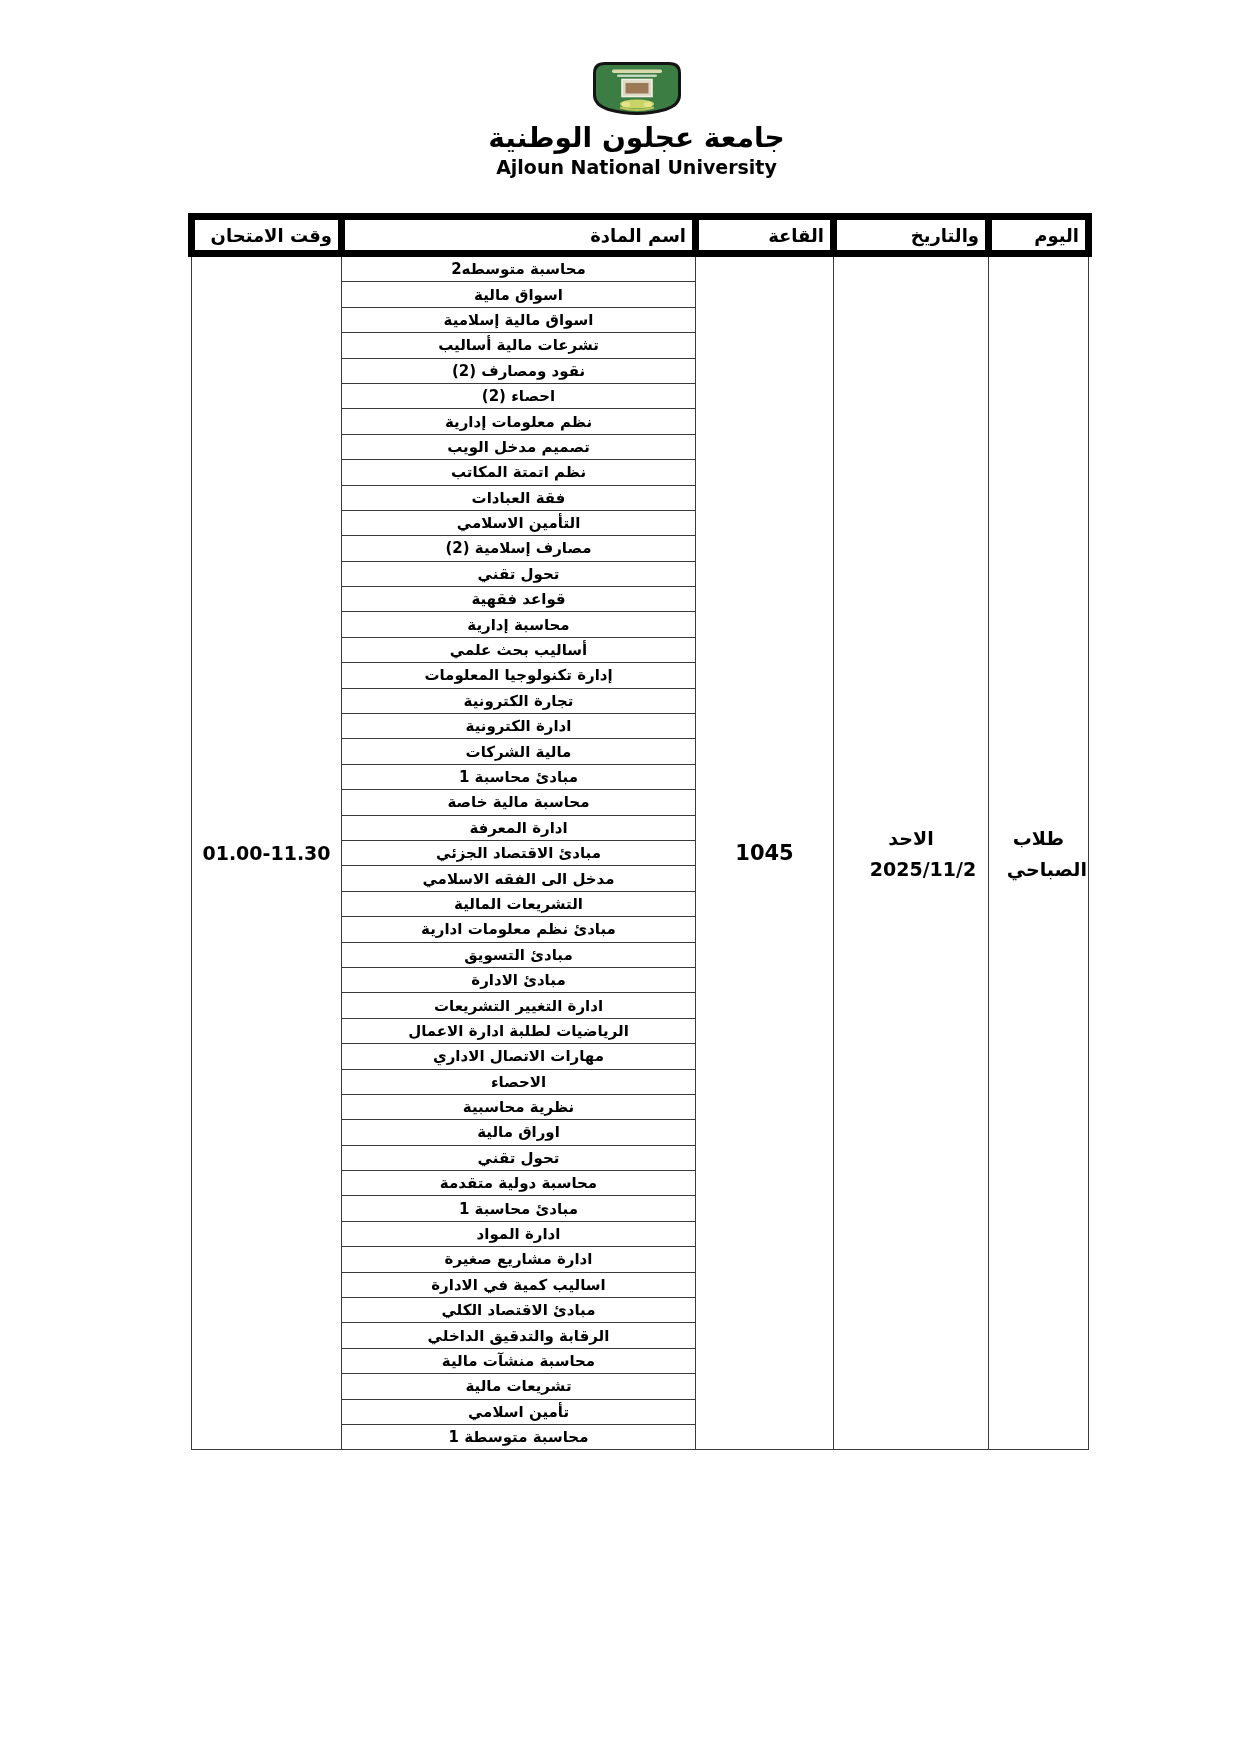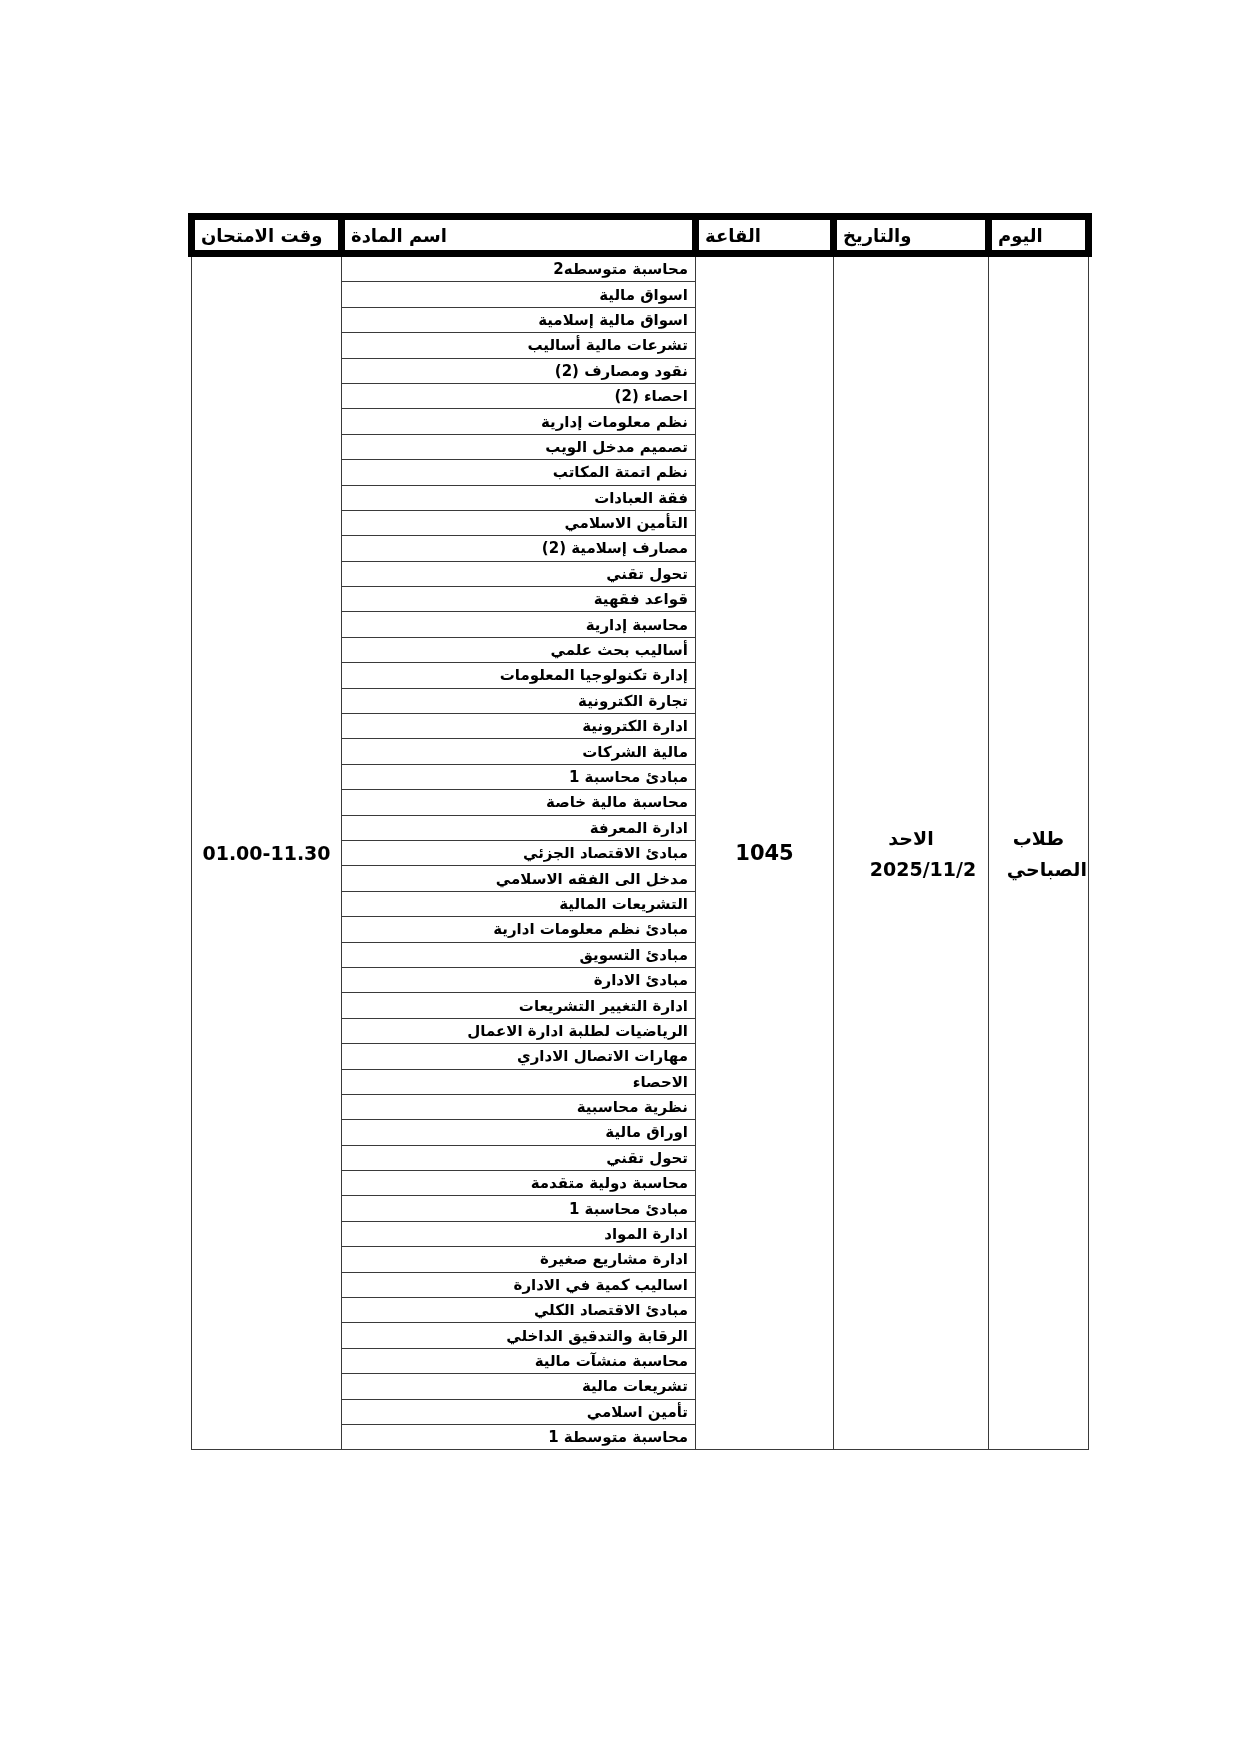--- a/index.html
+++ b/index.html
@@ -14,42 +14,59 @@
   .title-en { margin-top:2px; font-size:19px; font-weight:bold; }
 
   
   table.exam-table {
     position:absolute; top:213px; left:188px; width:897px;
     border-collapse:collapse; table-layout:fixed; direction:rtl;
     background:#fff;
   }
   table.exam-table th {
     border:7px solid #000;
-    font-size:18px; font-weight:bold; text-align:left;
+    font-size:18px; font-weight:bold; text-align:right;
     height:30px; padding:0 6px; overflow:hidden;
   }
   table.exam-table td { border:1.6px solid #3a3a3a; overflow:hidden; }
   td.course-cell {
     height:24.4px; padding:0 7px; font-size:15px; font-weight:bold;
-    text-align:right; vertical-align:middle; white-space:nowrap;
+    text-align:center; vertical-align:middle; white-space:nowrap;
   }
   td.merged-cell {
     text-align:center; vertical-align:middle; font-weight:bold;
   }
   td.hall-cell  { font-size:21px; }
   td.time-cell  { font-size:19px; }
   td.date-cell, td.day-cell { font-size:19px; }
   .cell-line2 { margin-top:9px;padding-left:24px; }
   .ltr { direction:ltr; unicode-bidi:isolate; }
 </style>
 </head>
 <body>
 
 <div class="page">
 
+  <div class="doc-header">
+    <div class="logo-wrap">
+      <svg viewBox="0 0 88 53" xmlns="http://www.w3.org/2000/svg" aria-hidden="true">
+        <path d="M12,1.5 H76 Q86.5,1.5 86.5,11 V33 Q86.5,43 72.5,47.5 Q58,51.5 44,51.5 Q30,51.5 15.5,47.5 Q1.5,43 1.5,33 V11 Q1.5,1.5 12,1.5 Z" fill="#3c7d43" stroke="#141414" stroke-width="3"></path>
+        <rect x="19" y="7.5" width="50" height="3.4" rx="1.7" fill="#e4dfb2" opacity="0.95"></rect>
+        <rect x="24" y="12.5" width="40" height="2.6" rx="1.3" fill="#cfe0cc" opacity="0.9"></rect>
+        <rect x="29" y="17.5" width="30" height="17" fill="#ded8c6" stroke="#f2efe2" stroke-width="1.6"></rect>
+        <rect x="32.5" y="21" width="23" height="10.5" fill="#9b7a55"></rect>
+        <ellipse cx="44" cy="42" rx="17" ry="4.6" fill="#c9d468"></ellipse>
+        <ellipse cx="33" cy="42.5" rx="4.2" ry="3" fill="#e4e487"></ellipse>
+        <ellipse cx="55" cy="42.5" rx="4.2" ry="3" fill="#e4e487"></ellipse>
+        <path d="M27,45.5 Q44,50.5 61,45.5" fill="none" stroke="#b9c65c" stroke-width="2"></path>
+      </svg>
+    </div>
+    <div class="title-ar">جامعة عجلون الوطنية</div>
+    <div class="title-en">Ajloun National University</div>
+  </div>
 
   <table class="exam-table" dir="rtl">
     <colgroup>
       <col style="width:100px">
       <col style="width:155px">
       <col style="width:138px">
       <col style="width:354px">
       <col style="width:150px">
     </colgroup>
     <thead>

